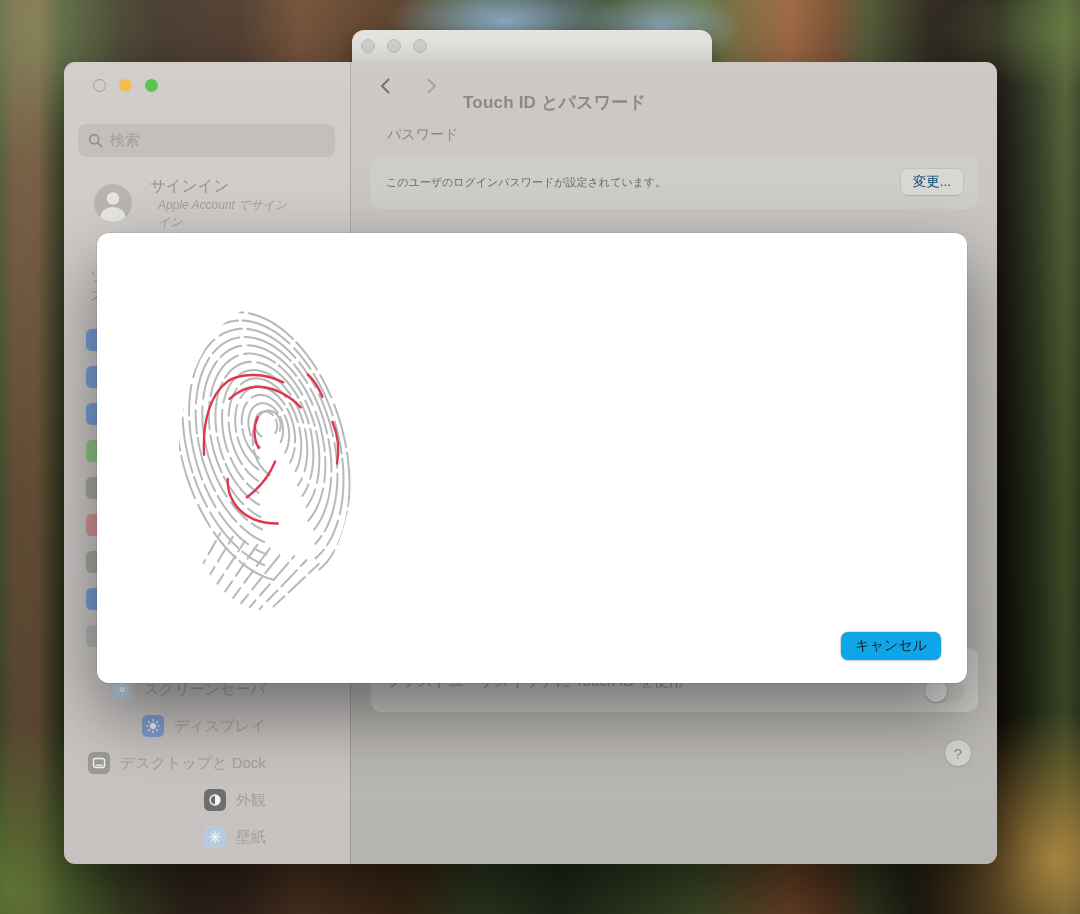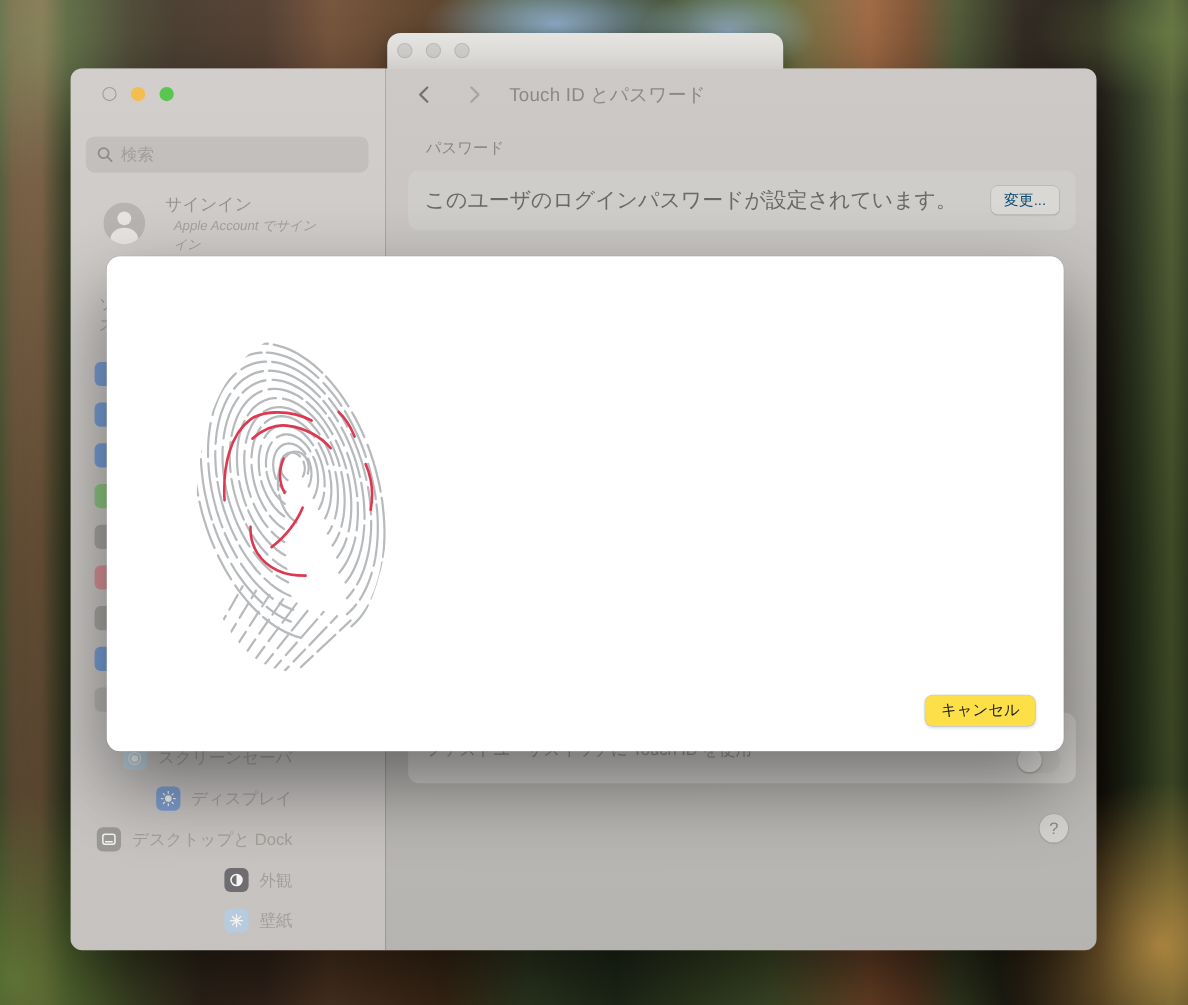--- a/index.html
+++ b/index.html
@@ -56,27 +56,27 @@
   .sliver-icon { position:absolute; left:22px; width:22px; height:22px; border-radius:5.5px; opacity:.75; }
 
   .side-bottom { position:absolute; left:24px; top:616px; display:flex; flex-direction:column; gap:15px; }
   .side-row { display:flex; align-items:center; gap:10px; height:22px;justify-content:flex-end; }
   .side-row .ic { width:22px; height:22px; border-radius:5.5px; display:flex;
     align-items:center; justify-content:center; opacity:.82; flex:0 0 auto; }
   .side-row .lbl { font-size:15px; color:#a3a09c; white-space:nowrap; }
 
   
   .nav-chevron { position:absolute; top:15px; width:18px; height:18px; cursor:default; }
-  .page-title { position:absolute; left:112px; top:13px; font-size:17px; font-weight:400;
+  .page-title { position:absolute; left:112px; top:29px; font-size:17px; font-weight:700;
     color:#8b8885; letter-spacing:.2px; }
   .section-label { position:absolute; left:36px; top:64px; font-size:14px; color:#8b8884; }
 
   .card { position:absolute; left:20px; width:607px; background:#cfcdca; border-radius:10px; }
   .card.pw { top:93px; height:54px; display:flex; align-items:center; padding:0 15px; }
-  .card.pw .txt { flex:1; font-size:19px; color:#6b6865; }
+  .card.pw .txt { flex:1; font-size:11px; color:#6b6865; }
   .btn-small { background:#dad8d5; border:none; border-radius:6px; padding:4px 12px;
     font-size:13.5px; color:#0c4a6e; box-shadow:0 0 0 .5px rgba(0,0,0,.12),0 1px 1px rgba(0,0,0,.08);
     font-family:inherit; }
   .card.fus { top:586px; height:64px; }
   .card.fus .txt { position:absolute; left:16px; top:24px; font-size:15px; color:#96938e; }
   .toggle { position:absolute; right:14px; top:31px; width:40px; height:24px;
     border-radius:12px; background:#c7c5c2; }
   .toggle .knob { width:22px; height:22px; border-radius:50%; background:#e2e0dd;
     margin:1px; box-shadow:0 1px 2px rgba(0,0,0,.25); }
 
@@ -86,21 +86,21 @@
 
   
   .sheet { position:absolute; left:97px; top:233px; width:870px; height:450px;
     background:#ffffff; border-radius:12px;
     box-shadow:0 0 0 .5px rgba(0,0,0,.12), 0 30px 70px rgba(0,0,0,.45); }
   .fp-wrap { position:absolute; left:78px; top:70px; width:182px; height:319px; }
   .dlg-text { position:absolute; left:348px; top:172px; width:470px; }
   .dlg-title { font-size:15.5px; font-weight:700; color:#1d1d1f; }
   .dlg-sub { margin-top:16px; font-size:14.5px; color:#2e2e30; }
   .btn-cancel { position:absolute; right:26px; bottom:23px; min-width:78px; height:28px;
-    background:#fde047; border:none; border-radius:7px; font-size:14px; color:#1d1d1f;
+    background:#0ea5e9; border:none; border-radius:7px; font-size:14px; color:#1d1d1f;
     padding:0 14px; font-family:inherit;
     box-shadow:0 0 0 .5px rgba(0,0,0,.18), 0 1px 3px rgba(0,0,0,.15); }
 </style>
 </head>
 <body>
 
 <div class="wallpaper"></div>
 
 <div class="bg-window">
   <div class="lights">

